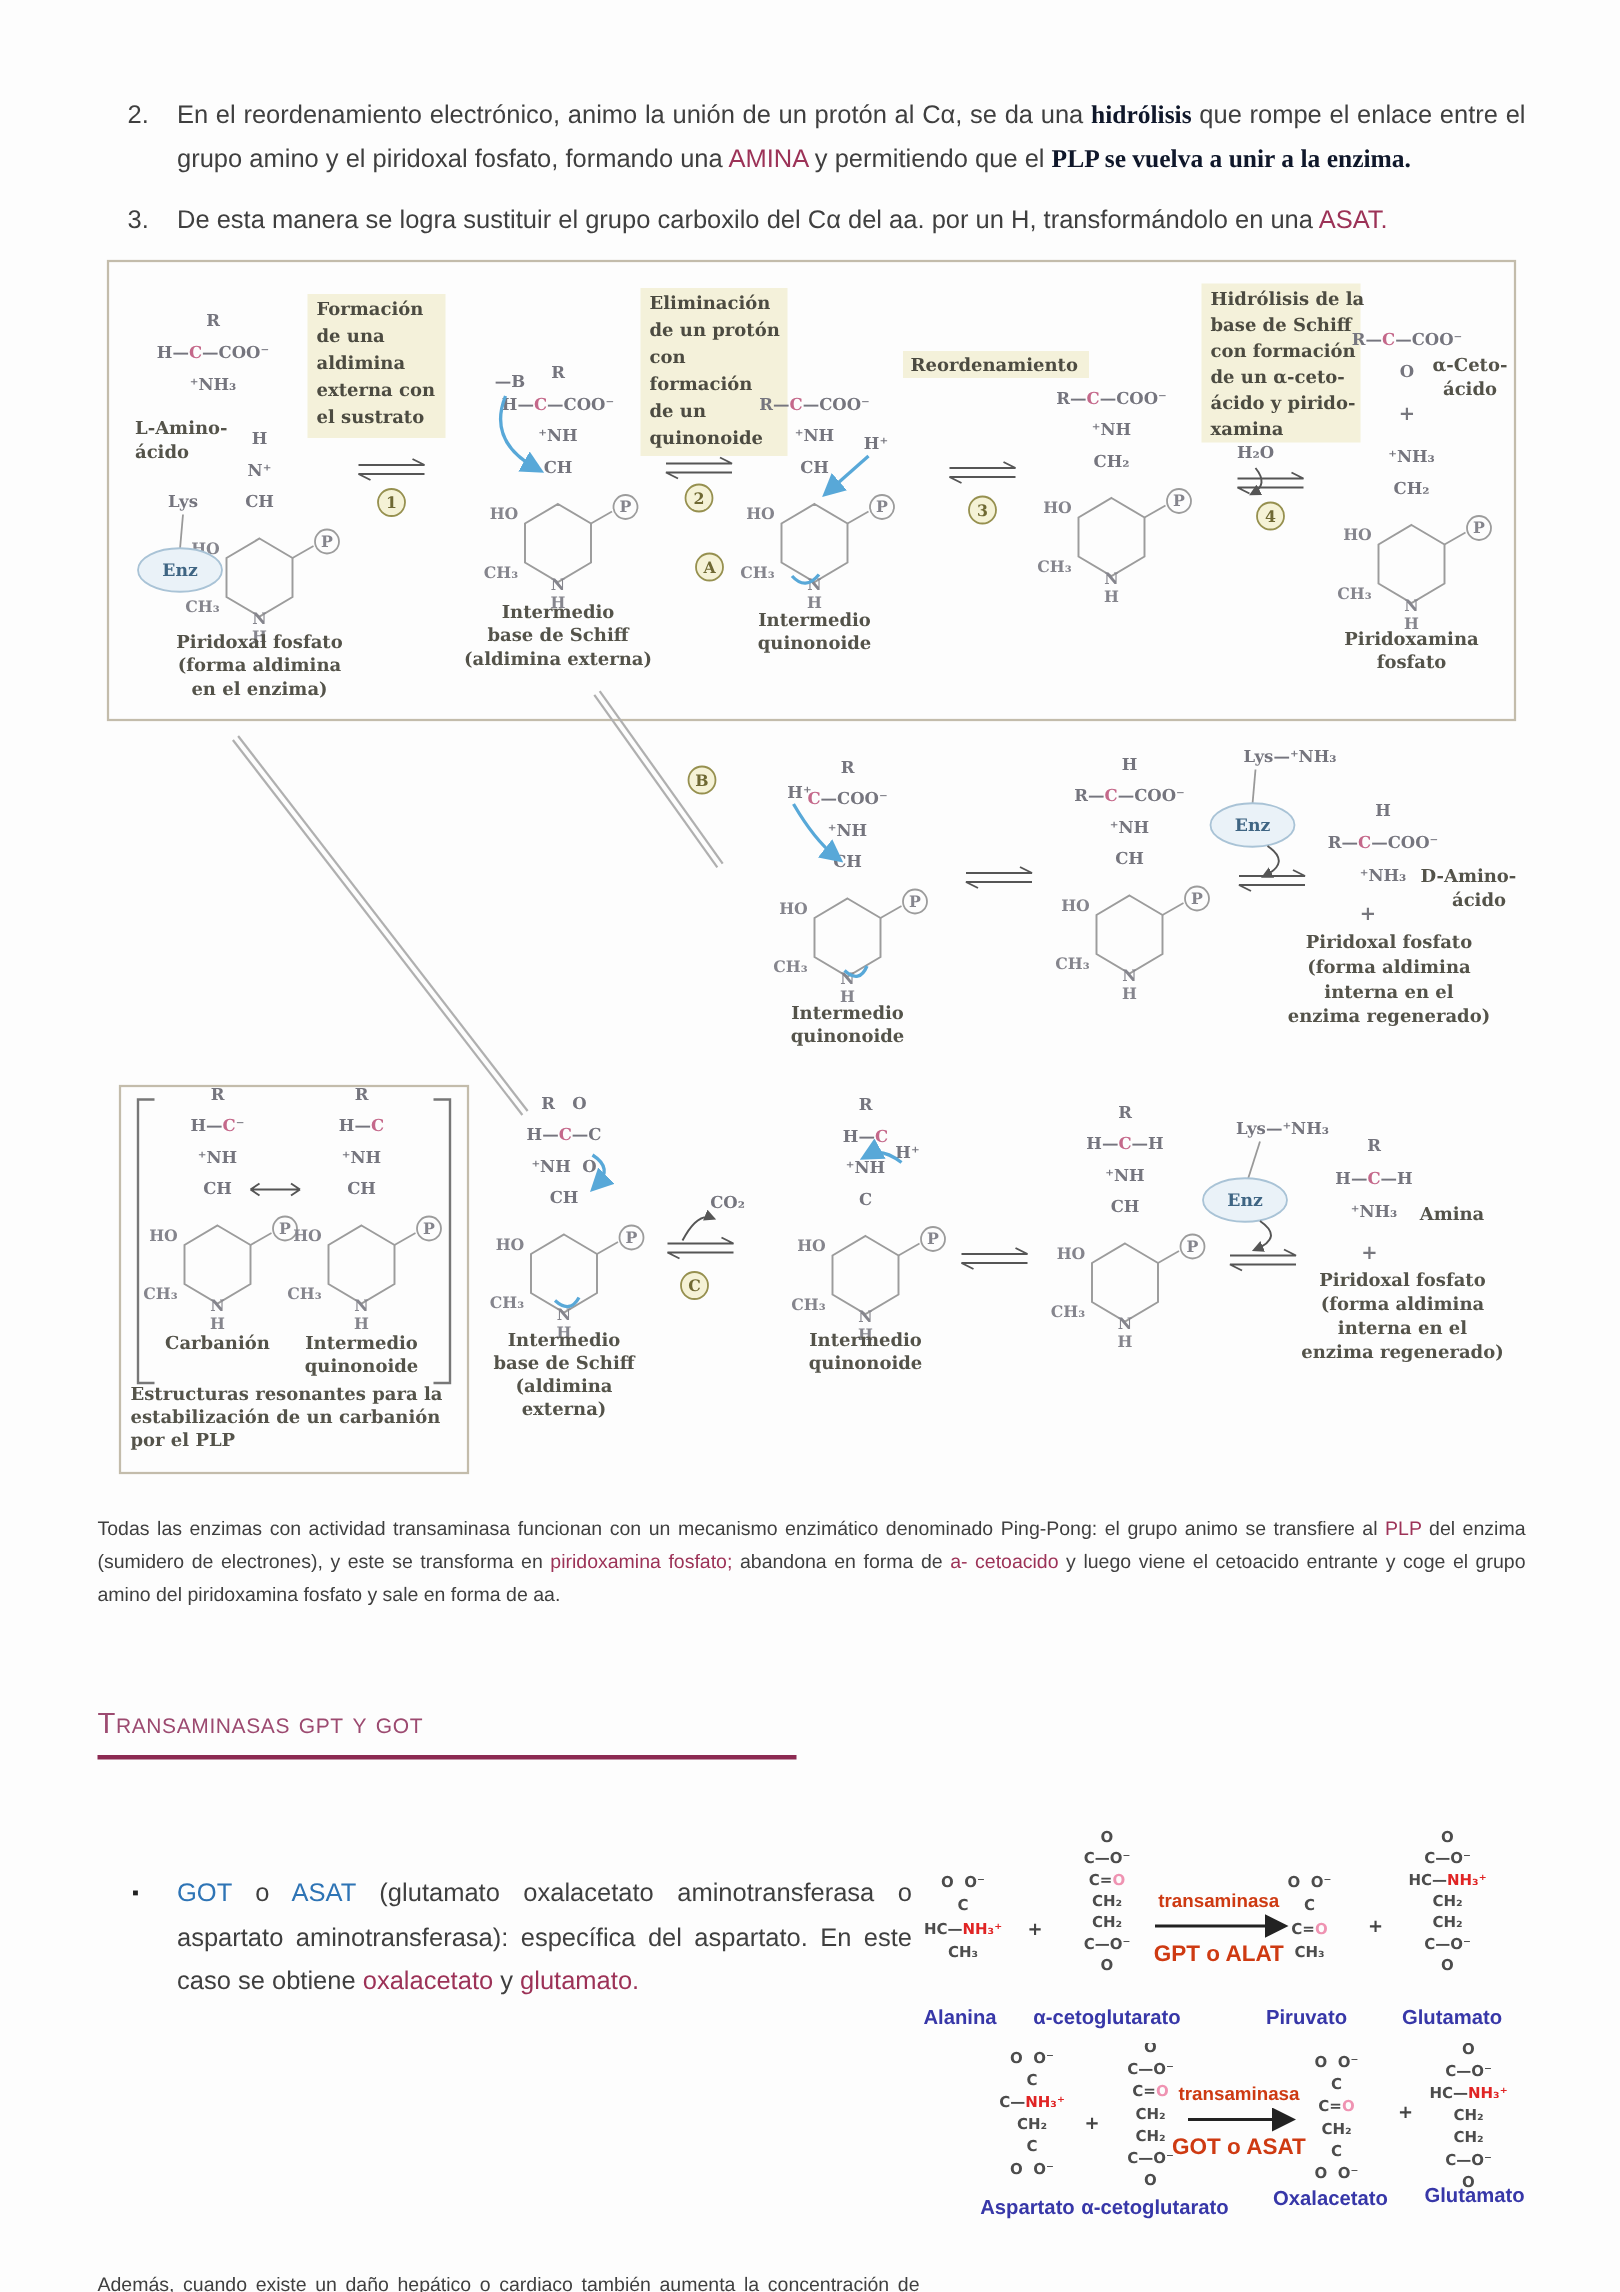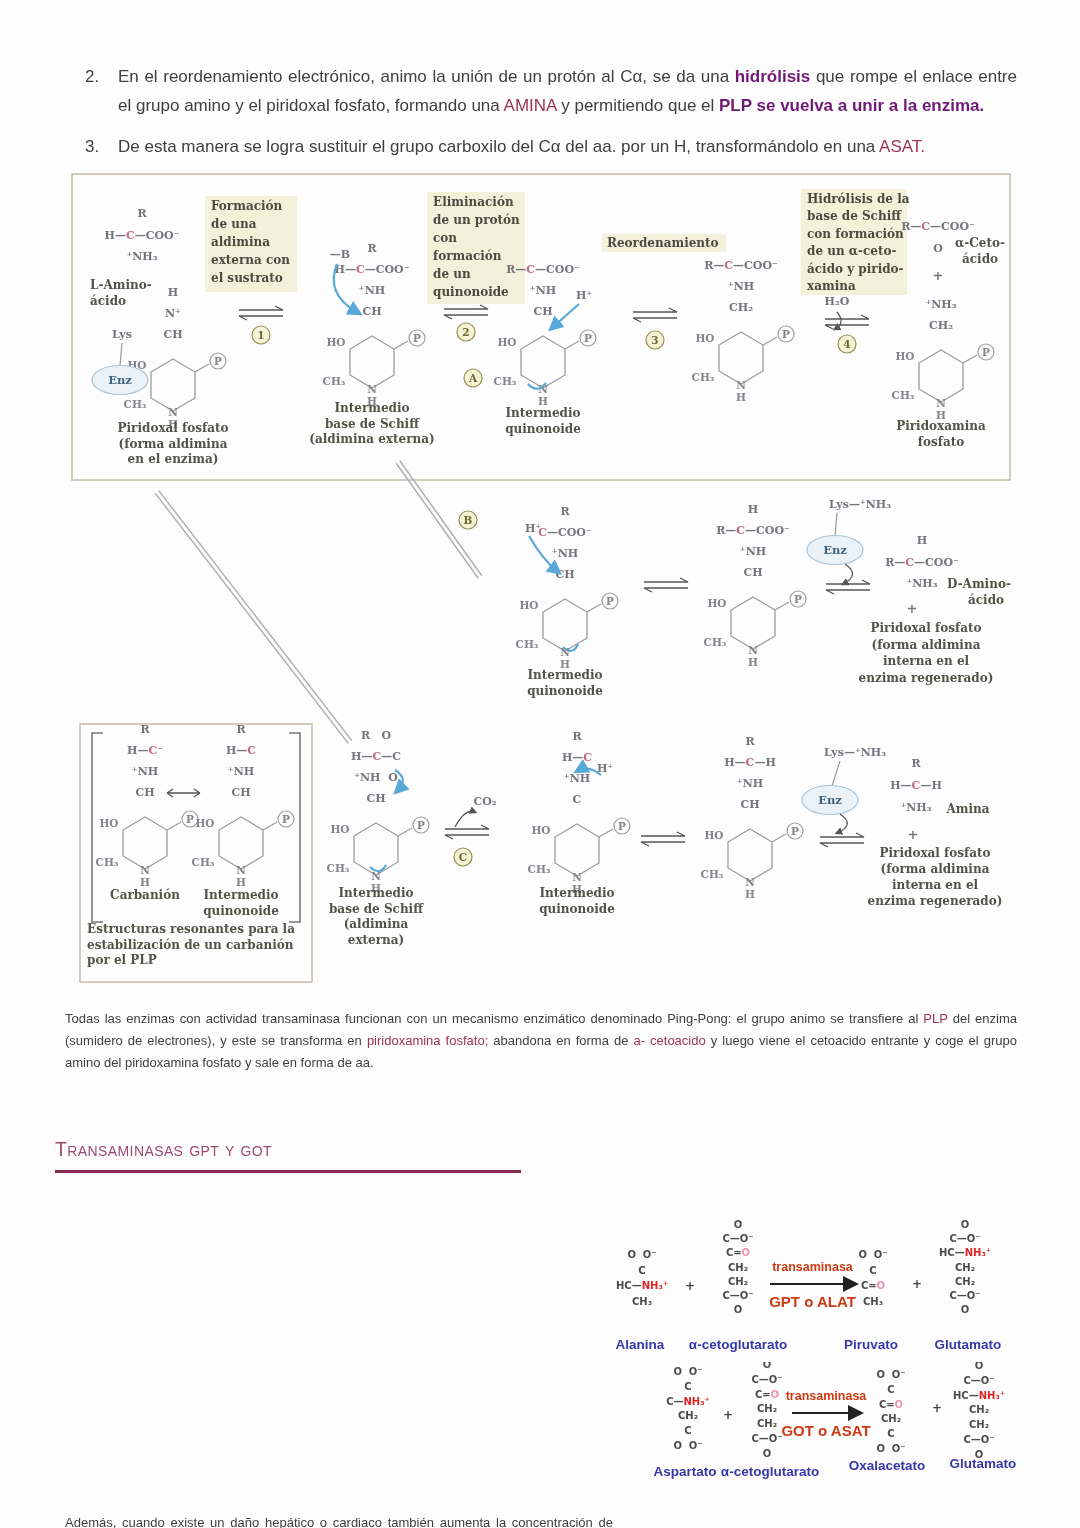--- a/index.html
+++ b/index.html
@@ -3,24 +3,24 @@
 <meta charset="utf-8">
 <style>
   html,body{margin:0;padding:0;background:#fff;}
   .page{position:relative;width:1080px;height:1528px;background:#fdfdfd;overflow:hidden;
         font-family:"Liberation Sans",sans-serif;color:#3f3f3f;}
   .abs{position:absolute;}
   .li{position:absolute;left:85px;width:932px;display:flex;font-size:17px;line-height:29px;}
   .num{width:33px;flex:none;}
   .litext{flex:1;text-align:justify;}
   .para{position:absolute;font-size:13px;line-height:22px;text-align:justify;}
-  .seg-b{font-weight:bold;color:#701a75;}
+  .seg-b{font-weight:bold;color:#0f172a;font-family:Liberation Serif, serif;}
   .seg-accent{color:#9c3257;}
   .seg-blue{color:#2e74b5;}
-  .shead{position:absolute;left:55px;top:1138px;width:466px;font-size:19.5px;
+  .shead{position:absolute;left:65px;top:1138px;width:466px;font-size:19.5px;
          font-variant:small-caps;letter-spacing:.4px;color:#9c4a70;
          border-bottom:3px solid #8c2a52;padding-bottom:9px;}
   .bitem{position:relative;padding-left:30px;margin-bottom:14px;font-size:17px;line-height:29.5px;text-align:justify;}
   .bitem::before{content:"▪";position:absolute;left:0;top:0;color:#222;font-size:13px;}
   svg{position:absolute;}
   .fbox{fill:none;stroke:#c3bcab;stroke-width:1.5;}
   .fbrk{fill:none;stroke:#777;stroke-width:1.6;}
   .fdarrow{fill:none;stroke:#555;stroke-width:1.3;}
   text{user-select:none;}
   .fchain{font:bold 11px "DejaVu Serif",serif;fill:#75757e;}
@@ -366,20 +366,21 @@
     </svg>
 
   <div class="para" style="left:65px;top:1008px;width:952px"><span>Todas las enzimas con actividad transaminasa funcionan con un mecanismo enzimático denominado Ping-Pong: el grupo animo se transfiere al </span><span class="seg-accent">PLP</span><span> del enzima (sumidero de electrones), y este se transforma en </span><span class="seg-accent">piridoxamina fosfato;</span><span> abandona en forma de </span><span class="seg-accent">a- cetoacido</span><span> y luego viene el cetoacido entrante y coge el grupo amino del piridoxamina fosfato y sale en forma de aa.</span></div>
 
   <div class="shead">
     <span>Transaminasas gpt y got</span>
   </div>
 
 
   <div class="abs" style="left:88px;top:1247px;width:520px">
+    <div class="bitem"><span class="seg-blue">GOT</span><span> o </span><span class="seg-blue">ASAT</span><span> (glutamato oxalacetato aminotransferasa o aspartato aminotransferasa): específica del aspartato. En este caso se obtiene </span><span class="seg-accent">oxalacetato</span><span> y </span><span class="seg-accent">glutamato.</span></div>
   </div>
 
   <div class="para" style="left:65px;top:1512px;width:548px"><span>Además, cuando existe un daño hepático o cardiaco también aumenta la concentración de otras enzimas como la </span><span class="seg-blue">LACTATO DESHIDROGENASA</span><span>.</span></div>
 
   <svg id="rxn1" style="left:600px;top:1213px" width="440" height="150" viewBox="0 0 440 150">
     <defs>
       <marker id="arr-rxn1" markerWidth="8" markerHeight="8" refX="6" refY="4" orient="auto">
         <path d="M0,0 L8,4 L0,8 Z" fill="#222"></path>
       </marker>
     </defs>

